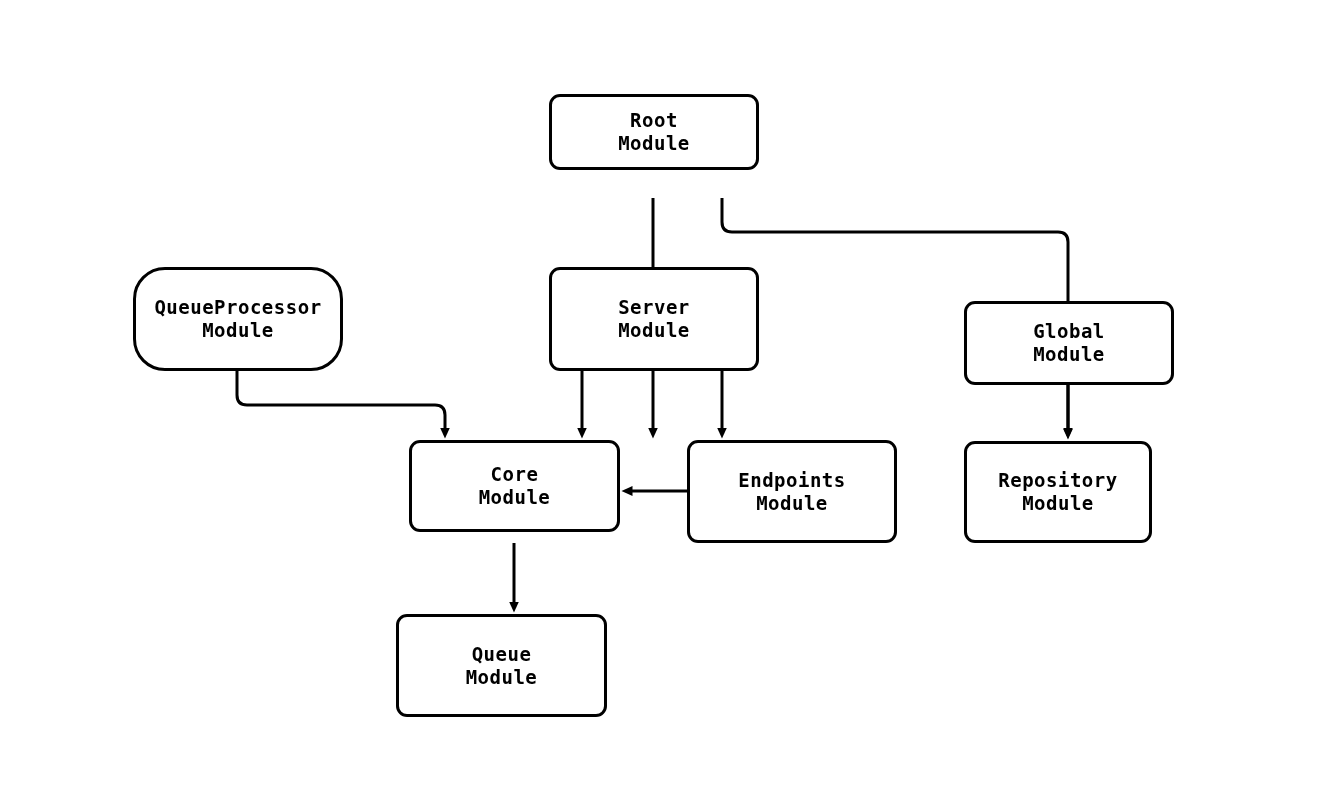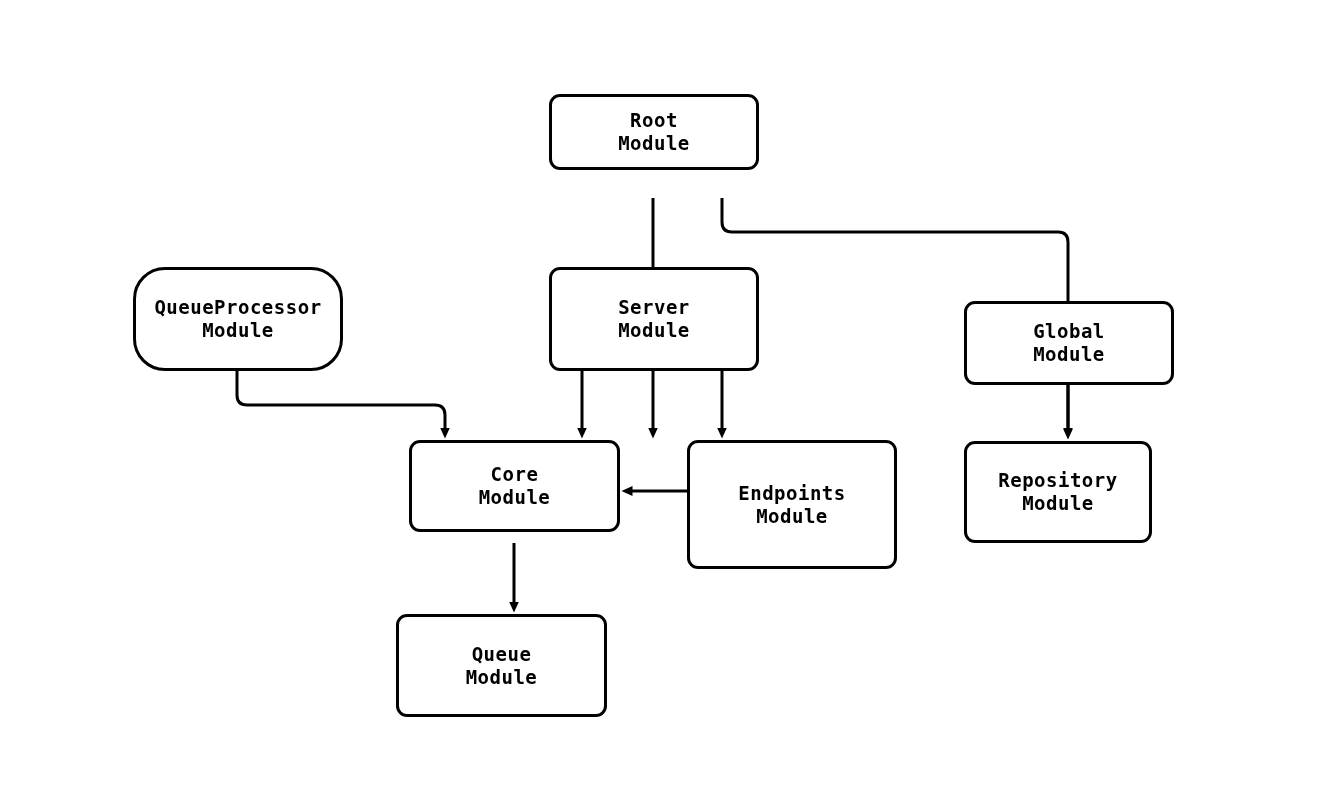--- a/index.html
+++ b/index.html
@@ -108,21 +108,21 @@
     <div class="node" style="left:964px; top:267px; width:210px; height:84px;margin-top:34px;">
       <span class="node-line">Global</span>
       <span class="node-line">Module</span>
     </div>
 
     <div class="node" style="left:409px; top:440px; width:211px; height:92px;">
       <span class="node-line">Core</span>
       <span class="node-line">Module</span>
     </div>
 
-    <div class="node" style="left:687px; top:440px; width:210px; height:129px;">
+    <div class="node" style="left:687px; top:440px; width:210px; height:103px;">
       <span class="node-line">Endpoints</span>
       <span class="node-line">Module</span>
     </div>
 
     <div class="node" style="left:964px; top:441px; width:188px; height:102px;">
       <span class="node-line">Repository</span>
       <span class="node-line">Module</span>
     </div>
 
     <div class="node" style="left:396px; top:614px; width:211px; height:103px;">

